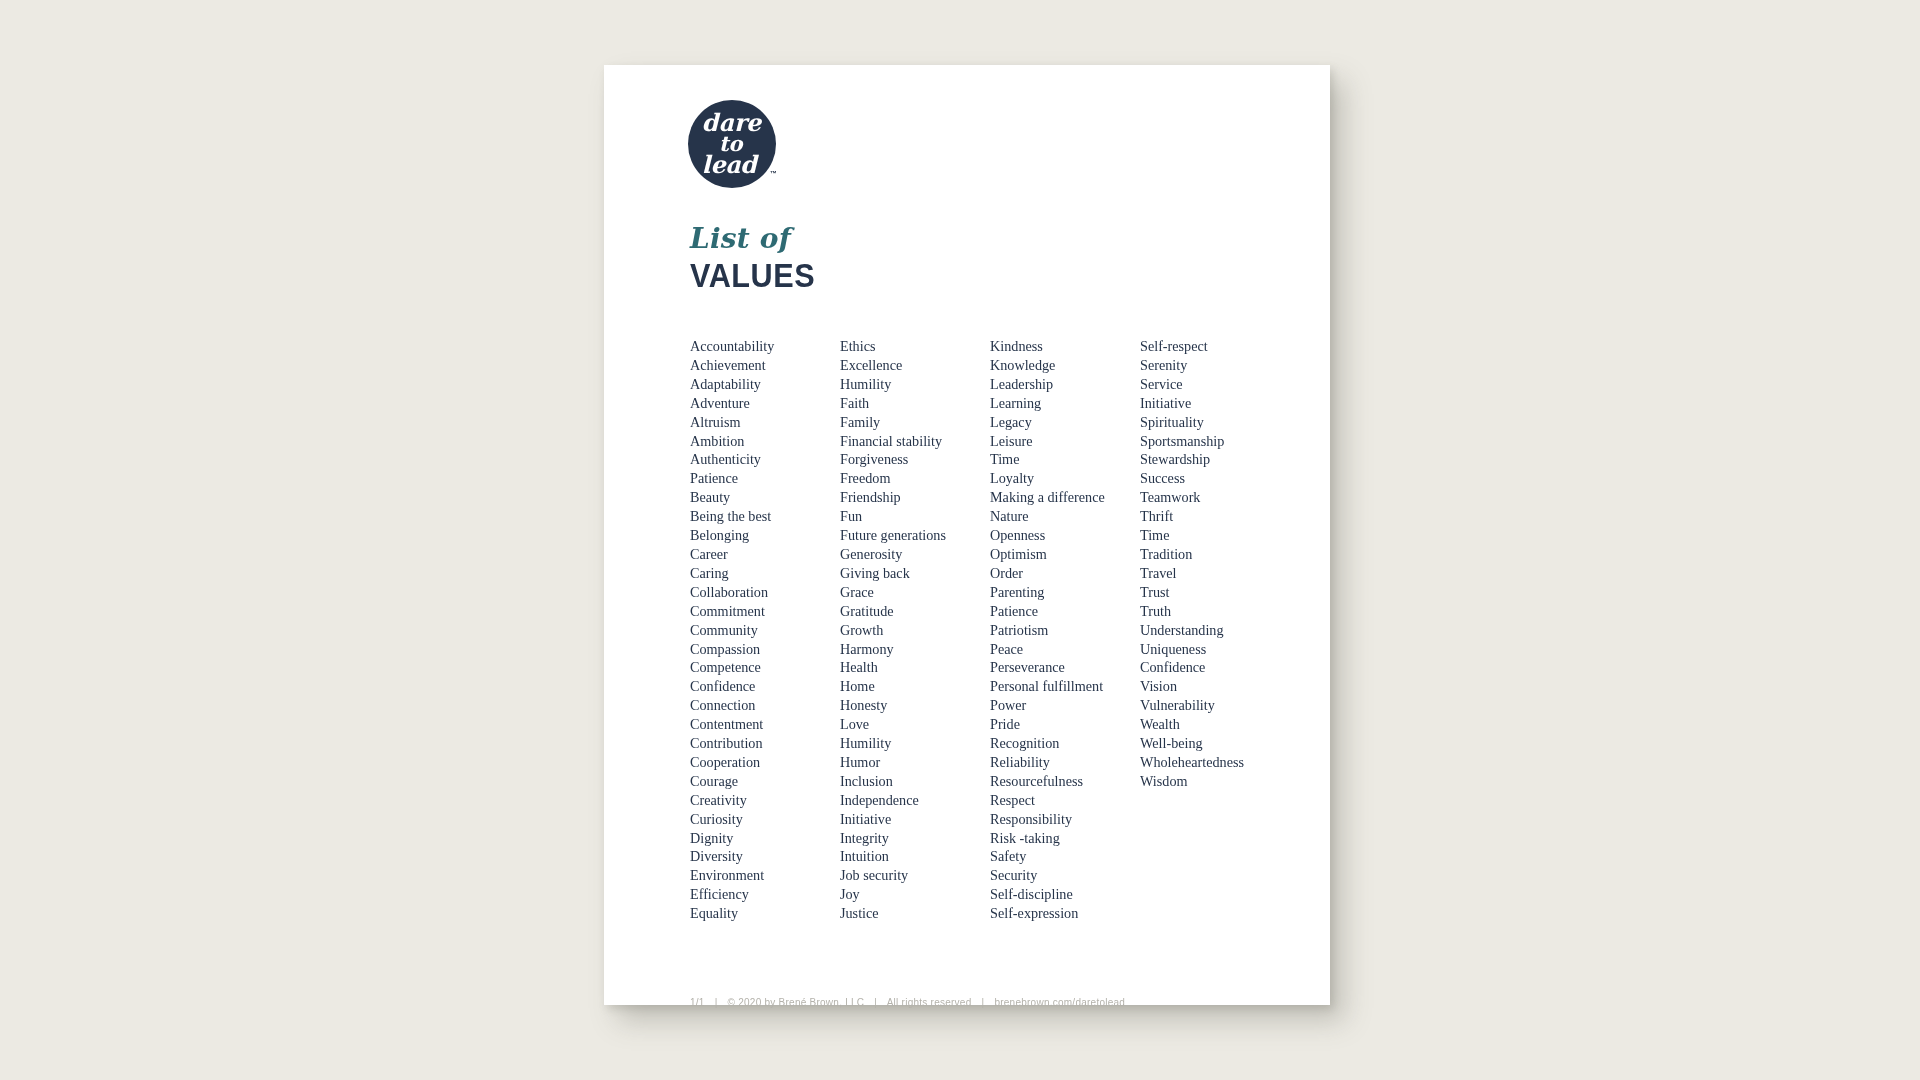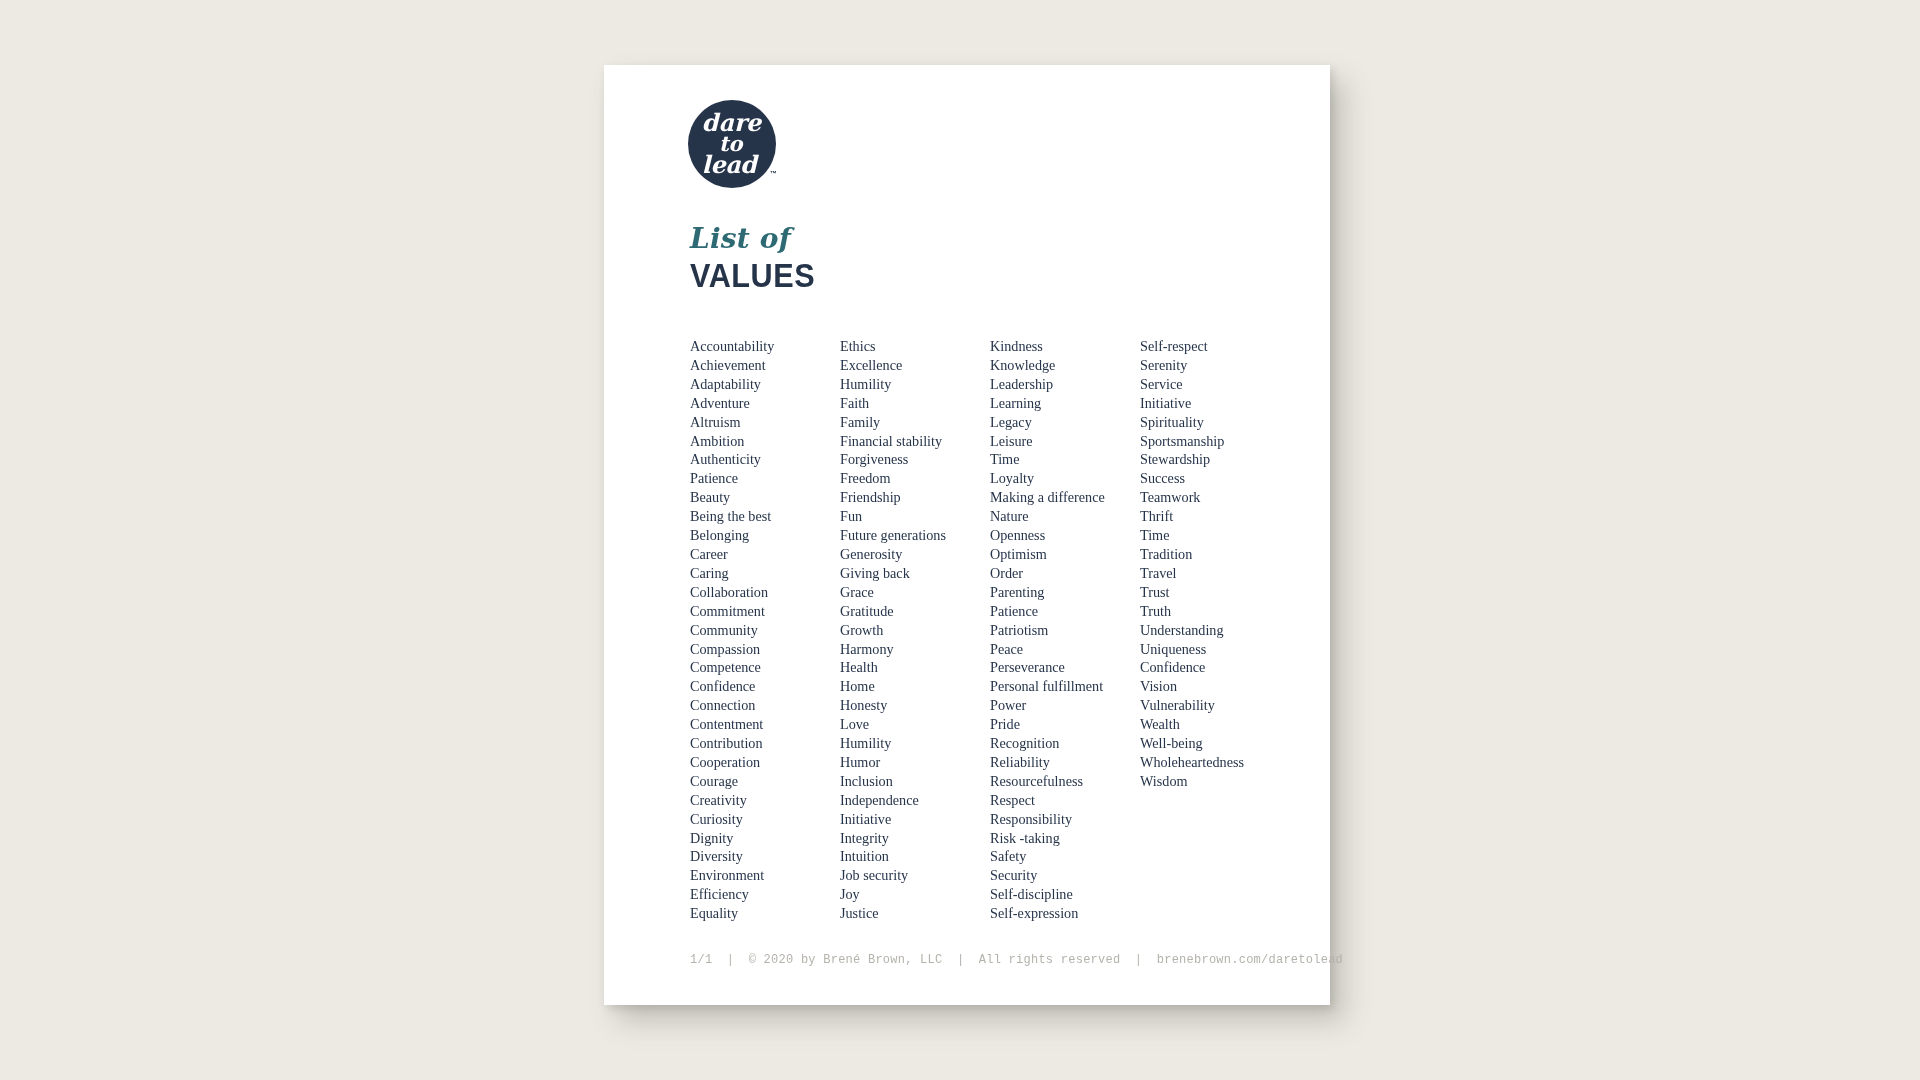--- a/index.html
+++ b/index.html
@@ -148,23 +148,23 @@
     height: 2px;
     background: #2e6a73;
     margin-bottom: 16px;
     width: 134px;
   }
 
   
   #footer {
     position: absolute;
     left: 86px;
-    top: 888px;
-    font-family: Liberation Mono, monospace;
-    font-size: 12px;
+    top: 932px;
+    font-family: Liberation Sans, sans-serif;
+    font-size: 10px;
     color: #b4b2ab;
     letter-spacing: 0.25px;
     white-space: nowrap;
   }
   #footer .sep { padding: 0 7px; }
 </style>
 </head>
 <body>
 
 <div id="stage">

